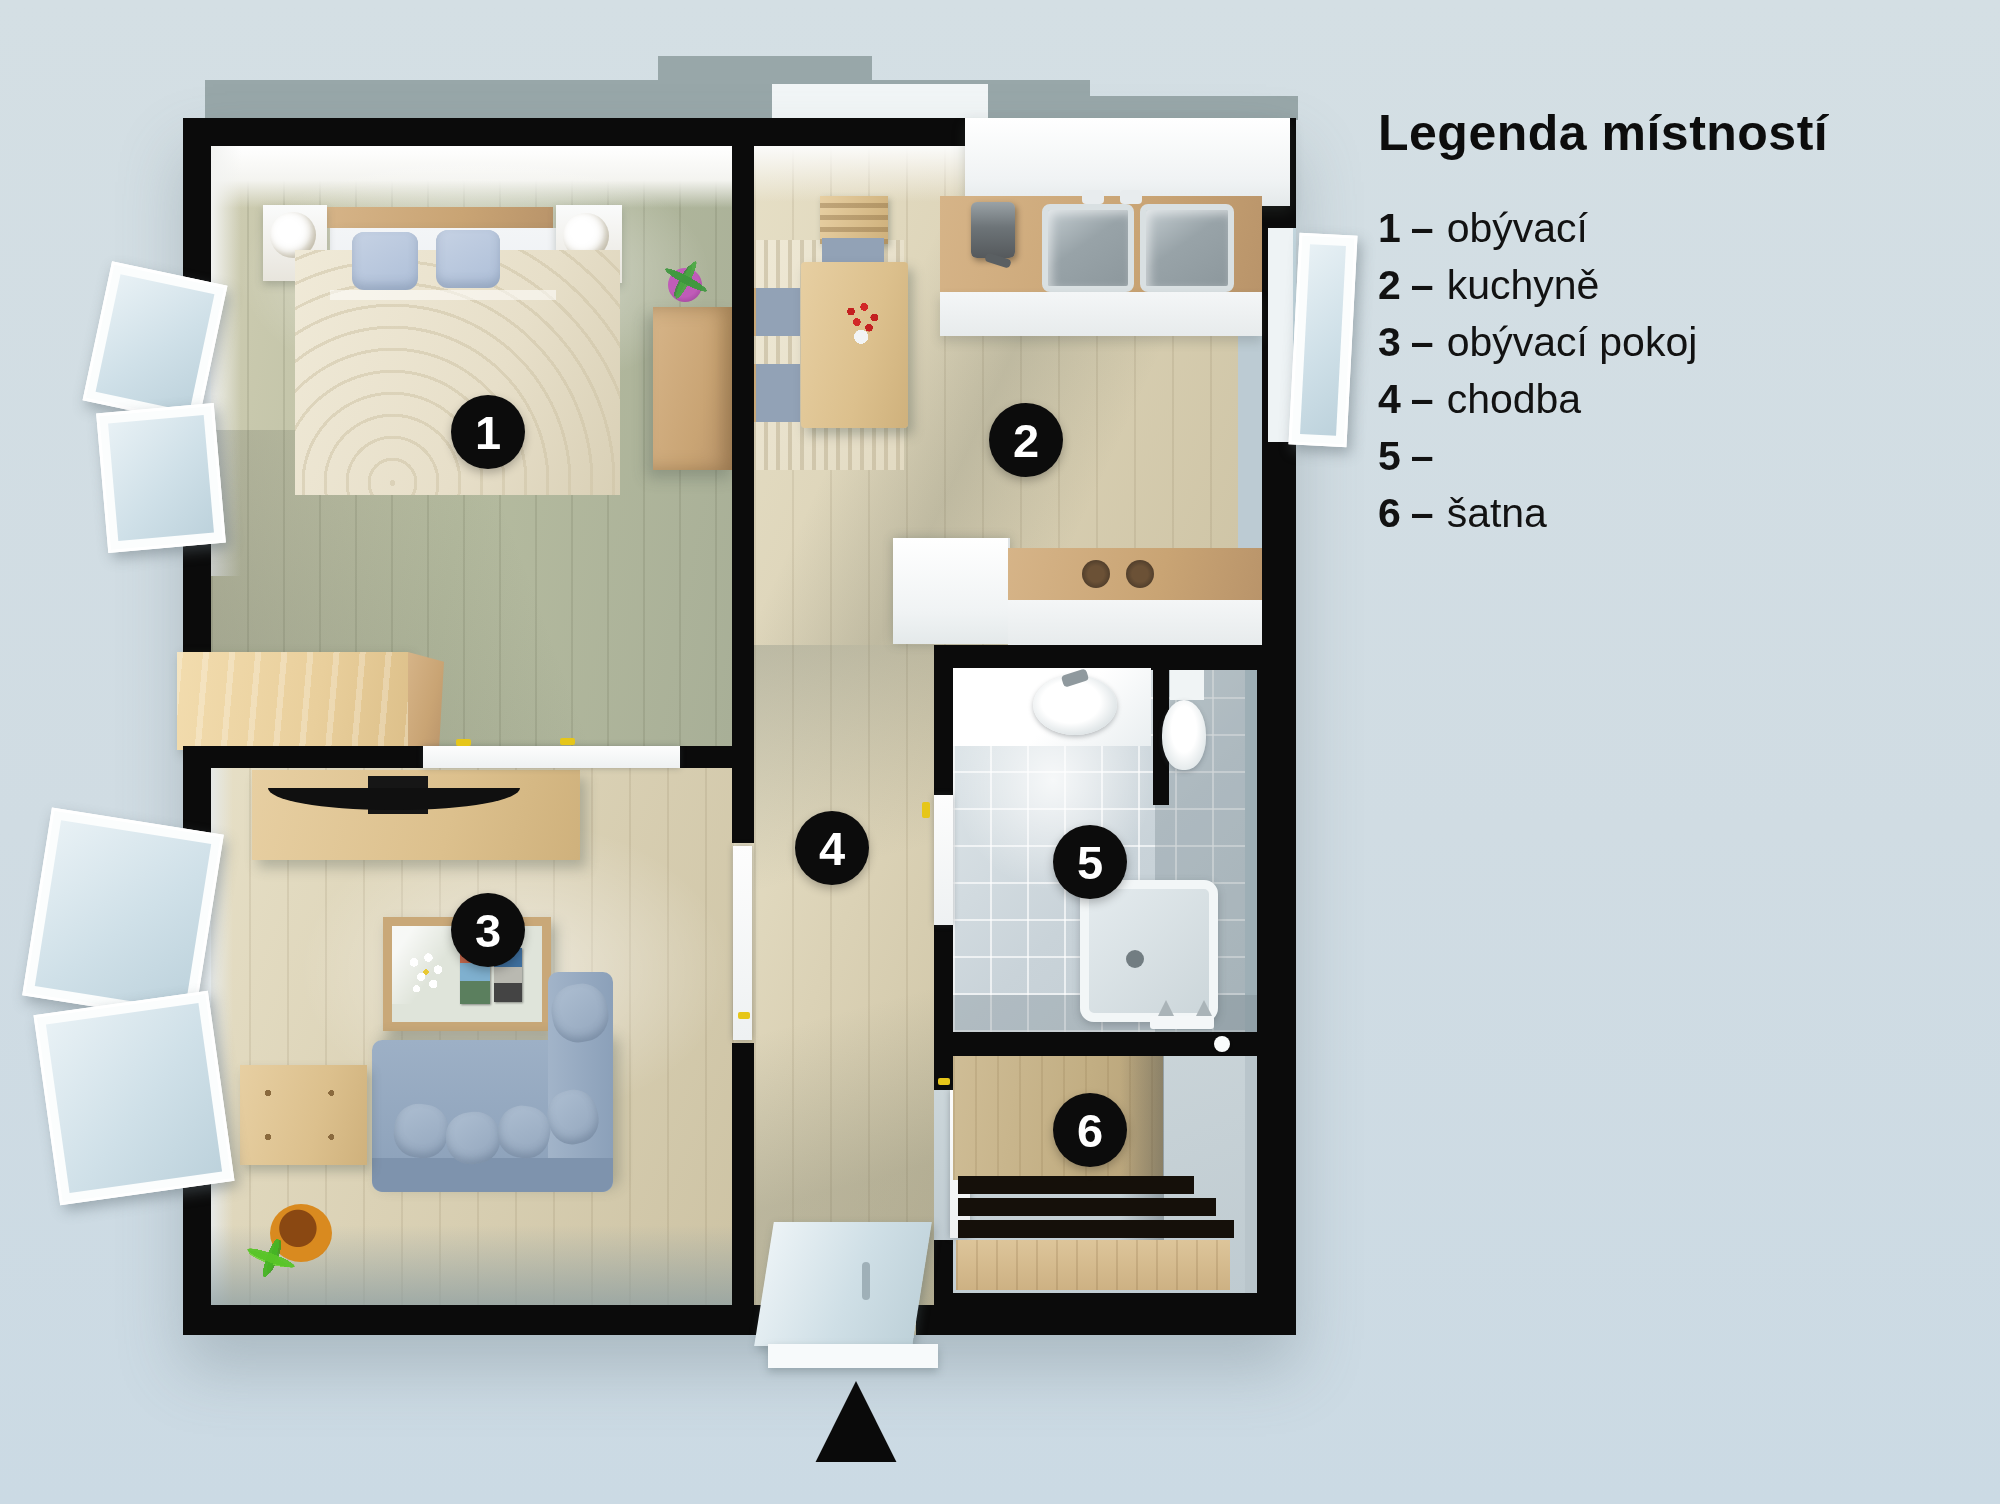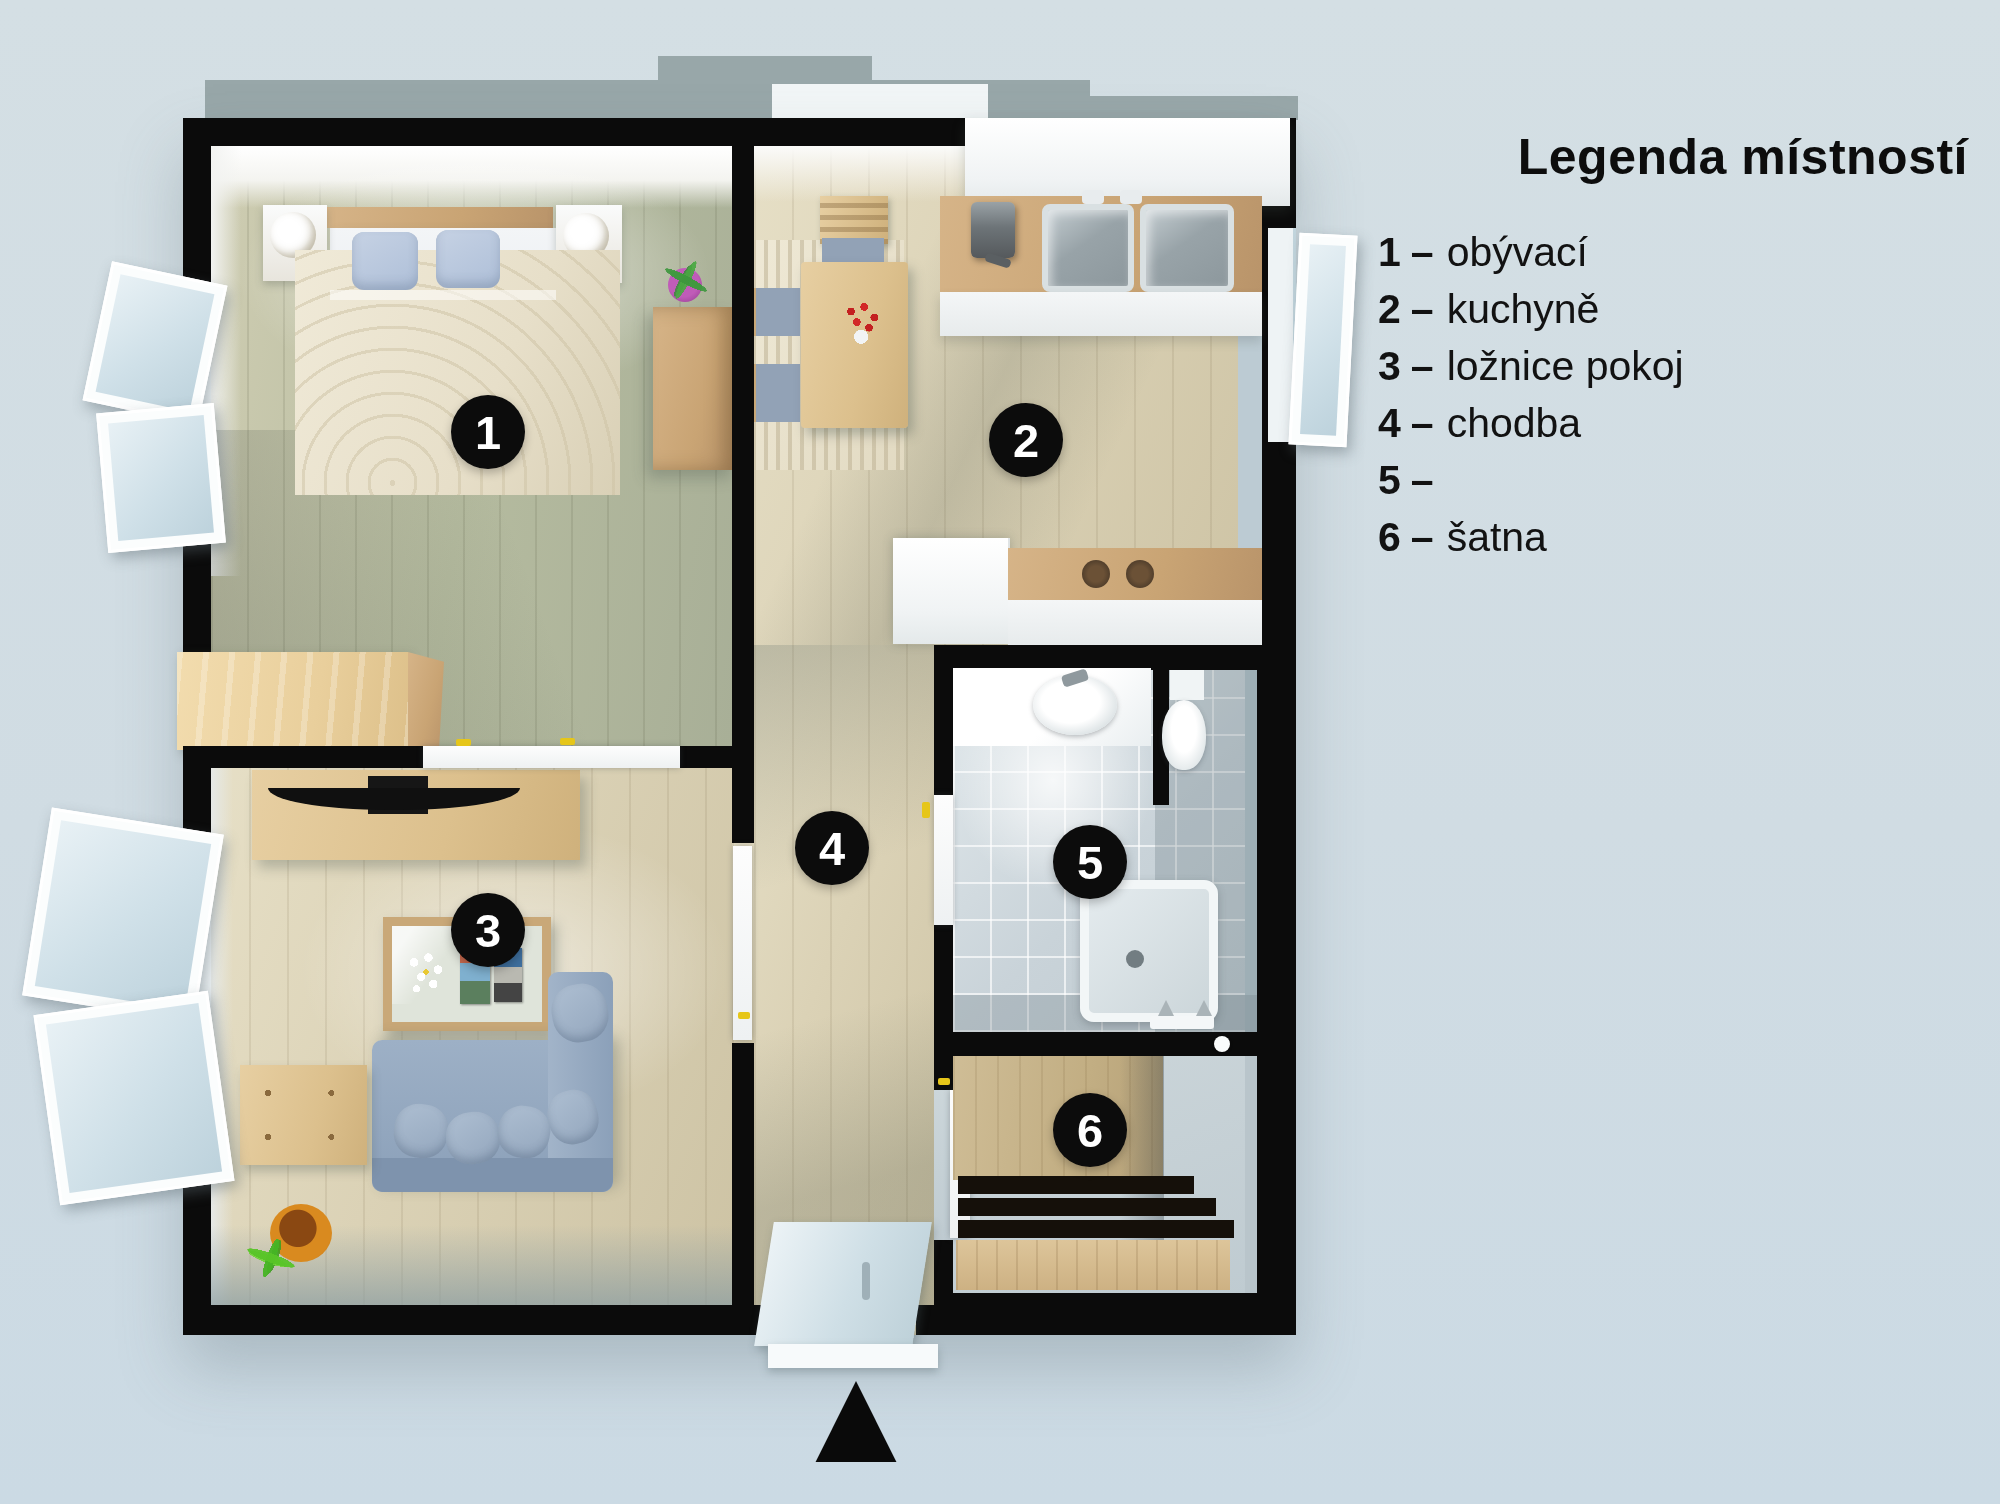--- a/index.html
+++ b/index.html
@@ -268,37 +268,37 @@
   <div class="abs" style="left:768px;top:1344px;width:170px;height:24px;background:#f7fafb;box-shadow:0 4px 8px rgba(96,112,118,.4);"></div>
   <div class="abs arrow" style="left:796px;top:1360px;width:120px;text-align:center;">▲</div>
 
   <div class="abs badge" style="left:451px;top:395px;">1</div>
   <div class="abs badge" style="left:989px;top:403px;">2</div>
   <div class="abs badge" style="left:451px;top:893px;">3</div>
   <div class="abs badge" style="left:795px;top:811px;">4</div>
   <div class="abs badge" style="left:1053px;top:825px;">5</div>
   <div class="abs badge" style="left:1053px;top:1093px;">6</div>
 
-  <div class="abs" style="left:1378px;top:128px;width:590px;text-align:right;">
+  <div class="abs" style="left:1378px;top:104px;width:590px;">
     <div class="legend-title">Legenda místností</div>
     <div style="height:38px;"></div>
     <div class="legend-item">
       <span class="legend-num">1</span>
       <span class="legend-dash">–</span>
       <span class="legend-label">obývací</span>
     </div>
     <div class="legend-item">
       <span class="legend-num">2</span>
       <span class="legend-dash">–</span>
       <span class="legend-label">kuchyně</span>
     </div>
     <div class="legend-item">
       <span class="legend-num">3</span>
       <span class="legend-dash">–</span>
-      <span class="legend-label">ložnice pokoj</span>
+      <span class="legend-label">obývací pokoj</span>
     </div>
     <div class="legend-item">
       <span class="legend-num">4</span>
       <span class="legend-dash">–</span>
       <span class="legend-label">chodba</span>
     </div>
     <div class="legend-item">
       <span class="legend-num">5</span>
       <span class="legend-dash">–</span>
     </div>

